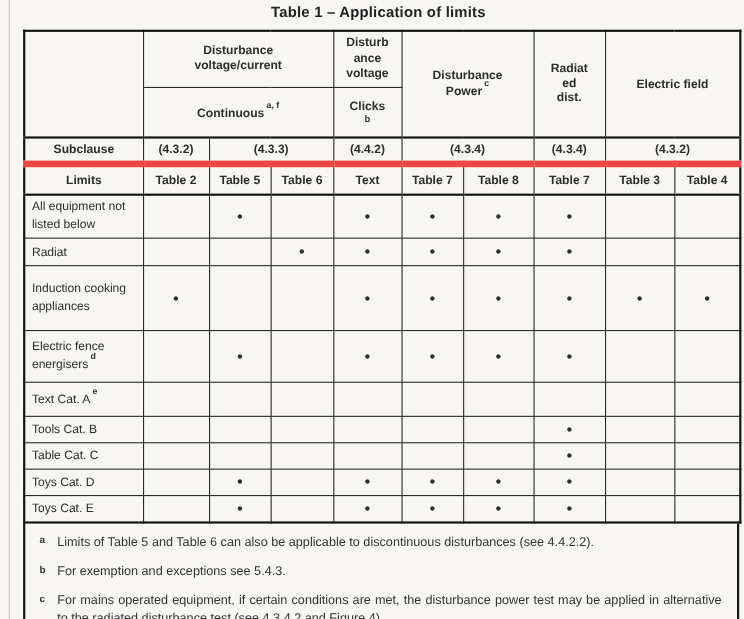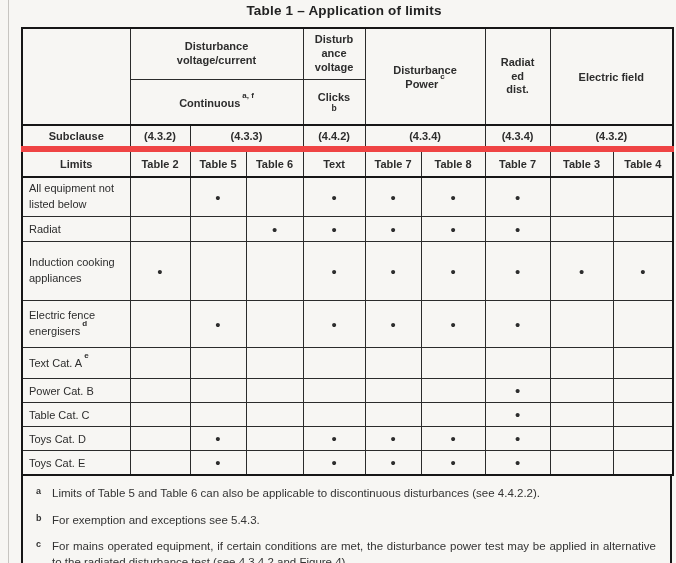--- a/index.html
+++ b/index.html
@@ -163,21 +163,21 @@
         <td class="dc"></td>
         <td class="dc"></td>
         <td class="dc"></td>
         <td class="dc"></td>
         <td class="dc"></td>
         <td class="dc"></td>
         <td class="dc"></td>
         <td class="dc"></td>
       </tr>
       <tr class="r6">
-        <th class="rl"><span>Power Cat. B</span><sup></sup></th>
+        <th class="rl"><span>Tools Cat. B</span><sup></sup></th>
         <td class="dc"></td>
         <td class="dc"></td>
         <td class="dc"></td>
         <td class="dc"></td>
         <td class="dc"></td>
         <td class="dc"></td>
         <td class="dc">•</td>
         <td class="dc"></td>
         <td class="dc"></td>
       </tr>

